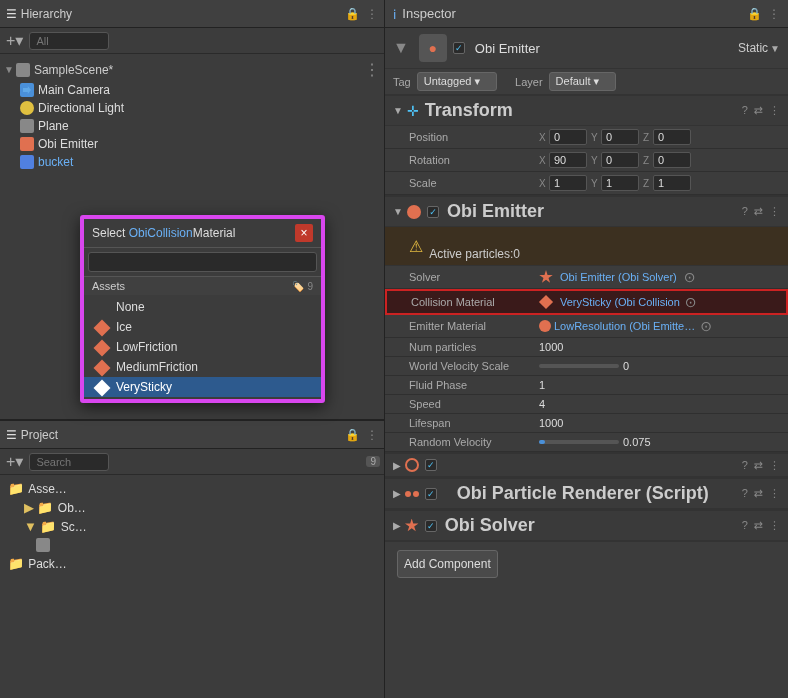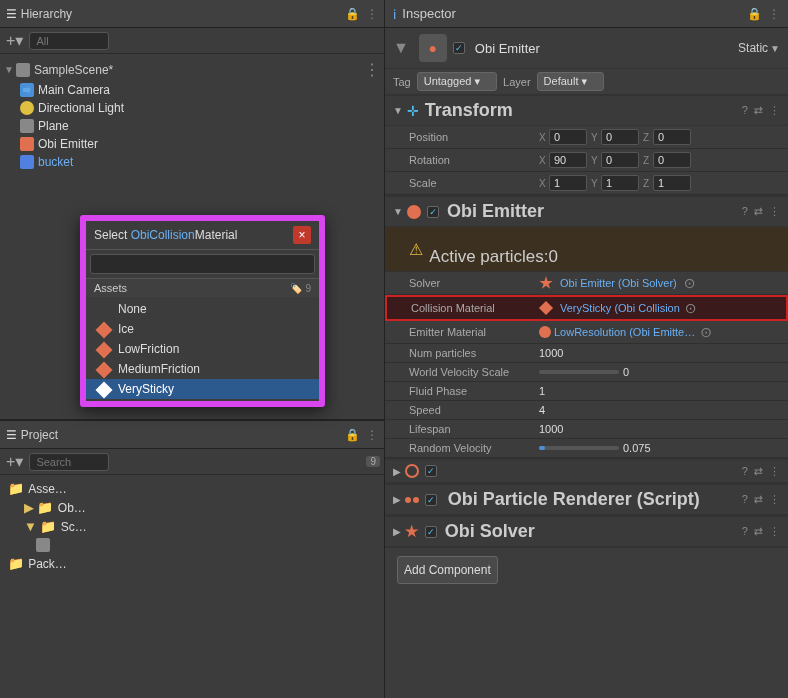--- a/index.html
+++ b/index.html
@@ -162,21 +162,21 @@
       margin-left: auto;
     }
 
     
     .select-popup {
       position: absolute;
       top: 215px;
       left: 80px;
       width: 245px;
       background: #3c3c3c;
-      border: 6px solid #d946ef;
+      border: 4px solid #d946ef;
       border-radius: 3px;
       box-shadow: 0 4px 16px rgba(0,0,0,0.6);
       z-index: 100;
     }
 
     .popup-title-bar {
       display: flex;
       align-items: center;
       justify-content: space-between;
       padding: 5px 8px;
@@ -455,21 +455,21 @@
       background: #3c3020;
       border-bottom: 1px solid #333;
     }
 
     .warning-icon {
       color: #e0b840;
       font-size: 16px;
     }
 
     .warning-text {
-      font-size: 17px;
+      font-size: 12px;
       color: #ccc;
       margin-top: 16px;
     }
 
     .prop-link {
       color: #6ab0f5;
       font-size: 11px;
     }
 
     .prop-link-with-icon {
@@ -741,21 +741,21 @@
         <span class="static-label">Static</span>
         <span class="dropdown-arrow">▼</span>
       </div>
     </div>
 
     <div class="tag-layer-row">
       <span class="tl-label">Tag</span>
       <div class="tl-dropdown">
         <span>Untagged</span> ▾
       </div>
-      <span class="tl-label" style="margin-left:0;">Layer</span>
+      <span class="tl-label" style="margin-left:12px;">Layer</span>
       <div class="tl-dropdown">
         <span>Default</span> ▾
       </div>
     </div>
 
     <div class="sub-section">
       <div class="section-header">
         <span class="section-arrow">▼</span>
         <span style="color:#4fc3f7;font-size:14px;margin-right:6px;">✛</span>
         <span class="section-title">Transform</span>
@@ -921,21 +921,21 @@
     </div>
 
     <div class="sub-section">
       <div class="section-header">
         <span class="section-arrow">▶</span>
         <div style="width:14px;height:14px;margin-right:6px;display:flex;gap:2px;align-items:center;">
           <div style="width:6px;height:6px;background:#e07050;border-radius:50%;"></div>
           <div style="width:6px;height:6px;background:#e07050;border-radius:50%;"></div>
         </div>
         <div class="checkbox">✓</div>
-        <span class="section-title" style="margin-left:7px;">Obi Particle Renderer (Script)</span>
+        <span class="section-title" style="margin-left:16px;">Obi Particle Renderer (Script)</span>
         <div class="section-actions">
           <span>?</span>
           <span>⇄</span>
           <span>⋮</span>
         </div>
       </div>
     </div>
 
     <div class="sub-section">
       <div class="section-header">

